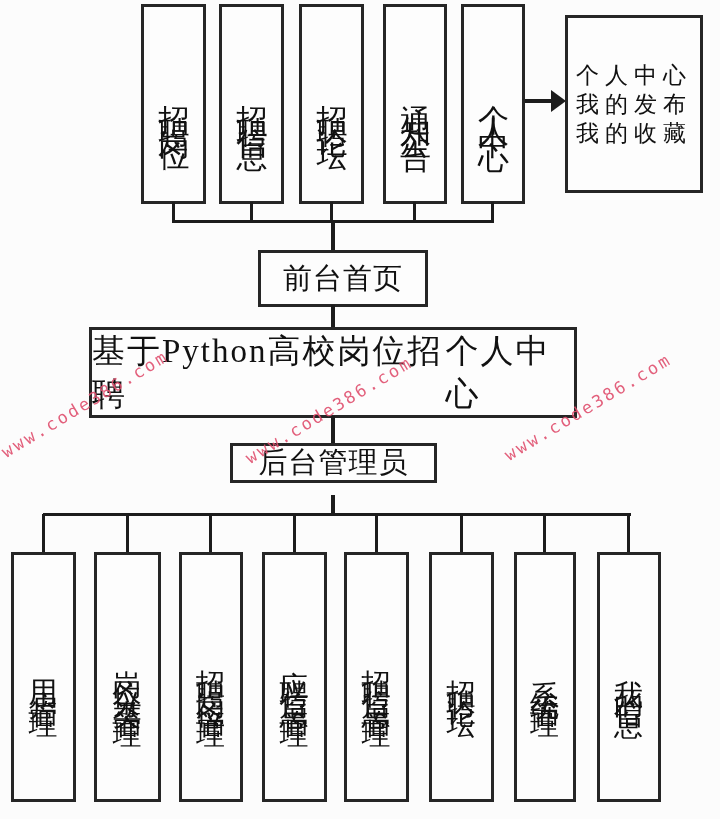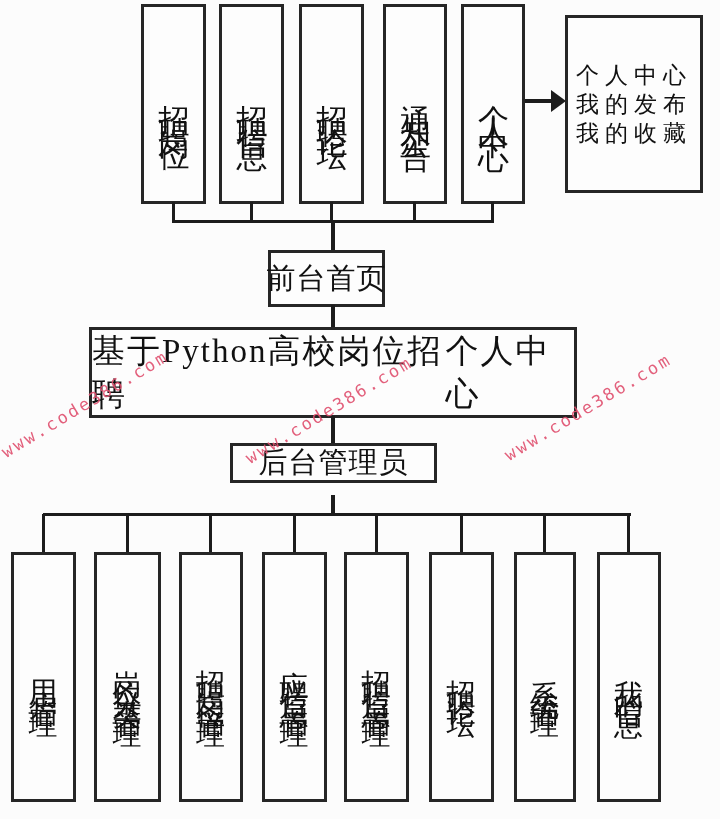--- a/index.html
+++ b/index.html
@@ -88,21 +88,21 @@
   </div>
 
   <div class="line" style="left:172px;top:202px;width:3px;height:20px"></div>
   <div class="line" style="left:250px;top:202px;width:3px;height:20px"></div>
   <div class="line" style="left:330px;top:202px;width:3px;height:20px"></div>
   <div class="line" style="left:413px;top:202px;width:3px;height:20px"></div>
   <div class="line" style="left:491px;top:202px;width:3px;height:20px"></div>
   <div class="line" style="left:172px;top:220px;width:322px;height:3px"></div>
   <div class="line" style="left:331px;top:221px;width:4px;height:31px"></div>
 
-  <div class="box" style="left:268px;top:250px;width:117px;height:57px">
+  <div class="box" style="left:258px;top:250px;width:170px;height:57px">
     <span class="htext" style="font-size:29px;letter-spacing:1px">前台首页</span>
   </div>
 
   <div class="line" style="left:331px;top:305px;width:4px;height:24px"></div>
 
   <div class="box" style="left:89px;top:327px;width:488px;height:91px">
     <div class="title-lines">
       <span>基于Python高校岗位招聘</span>
       <span>个人中心</span>
     </div>

